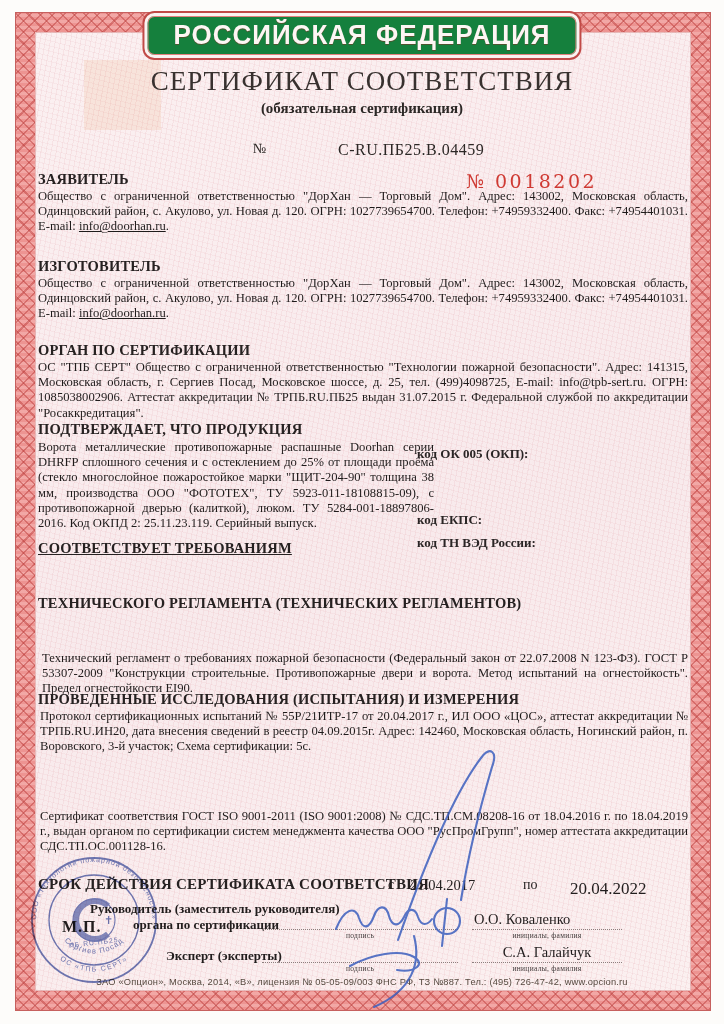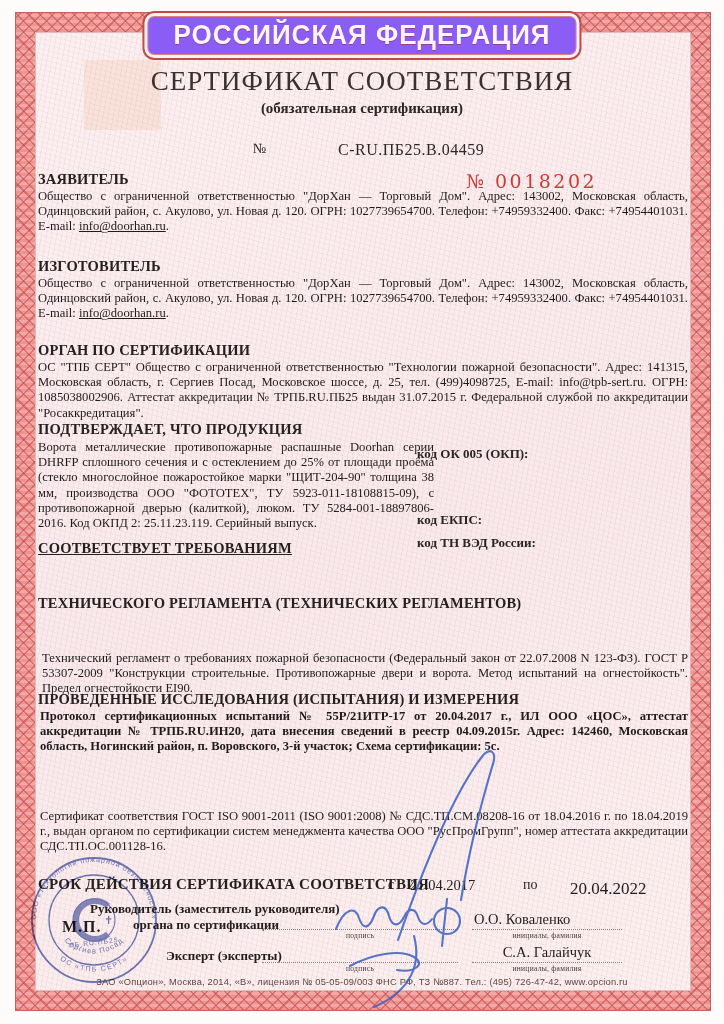--- a/index.html
+++ b/index.html
@@ -16,21 +16,21 @@
   
   .inner-field{position:absolute;left:35px;top:32px;right:33px;bottom:33px;
     background:
       repeating-linear-gradient(100deg, rgba(226,160,168,.16) 0 1px, rgba(255,255,255,0) 1px 5px),
       repeating-linear-gradient(15deg, rgba(226,160,168,.12) 0 1px, rgba(255,255,255,0) 1px 5px),
       linear-gradient(160deg,#fbf0f1,#f8eaec 55%,#fbf0f0);
     border:1px solid rgba(198,96,94,.35);}
   .watermark{position:absolute;left:84px;top:60px;width:77px;height:70px;
     background:rgba(233,150,80,.13);}
   .banner{position:absolute;top:13px;left:50%;transform:translateX(-50%);
-    background:#8b5cf6;border:3px solid #fbf3f1;border-radius:10px;
+    background:#15803d;border:3px solid #fbf3f1;border-radius:10px;
     box-shadow:0 0 0 2px #c14a47, inset 0 0 0 1px #e4807d;
     padding:3px 26px 5px 26px;}
   .banner span{font-family:"Liberation Sans",sans-serif;font-weight:700;font-size:26px;
     letter-spacing:1px;color:#fdf6f4;display:inline-block;transform:scaleY(1.08);
     text-shadow:0 1px 0 rgba(150,30,30,.45);white-space:nowrap;}
   .abs{position:absolute;}
   .title{left:0;right:0;top:66px;text-align:center;font-size:27px;letter-spacing:1px;color:#38312f;}
   .subtitle{left:0;right:0;top:100px;text-align:center;font-size:15px;font-weight:700;color:#2c2826;}
   .numlabel{left:253px;top:141px;font-size:14px;color:#2c2826;}
   .numvalue{left:338px;top:141px;font-size:16px;letter-spacing:.5px;color:#2c2826;}
@@ -83,21 +83,21 @@
   <div class="abs b" style="left:38px;top:440px;width:396px;">Ворота металлические противопожарные распашные Doorhan серии DHRFP сплошного сечения и с остеклением до 25% от площади проёма (стекло многослойное пожаростойкое марки "ЩИТ-204-90" толщина 38 мм, производства ООО "ФОТОТЕХ", ТУ 5923-011-18108815-09), с противопожарной дверью (калиткой), люком. ТУ 5284-001-18897806-2016. Код ОКПД 2: 25.11.23.119. Серийный выпуск.</div>
   <div class="abs codes" style="left:417px;top:446px;">код ОК 005 (ОКП):</div>
   <div class="abs codes" style="left:417px;top:464px;margin-top:48px;">код ЕКПС:</div>
   <div class="abs codes" style="left:417px;top:535px;">код ТН ВЭД России:</div>
 
   <div class="abs h" style="left:38px;top:540px;text-decoration:underline;">СООТВЕТСТВУЕТ ТРЕБОВАНИЯМ</div>
   <div class="abs h" style="left:38px;top:595px;">ТЕХНИЧЕСКОГО РЕГЛАМЕНТА (ТЕХНИЧЕСКИХ РЕГЛАМЕНТОВ)</div>
   <div class="abs b" style="left:42px;top:614px;width:646px;margin-top:37px;">Технический регламент о требованиях пожарной безопасности (Федеральный закон  от 22.07.2008 N 123-ФЗ). ГОСТ Р 53307-2009 "Конструкции строительные. Противопожарные двери и ворота. Метод испытаний на огнестойкость". Предел  огнестойкости EI90.</div>
 
   <div class="abs h" style="left:38px;top:691px;">ПРОВЕДЕННЫЕ ИССЛЕДОВАНИЯ (ИСПЫТАНИЯ) И ИЗМЕРЕНИЯ</div>
-  <div class="abs b" style="left:40px;top:709px;width:648px;font-weight:bold;">Протокол сертификационных испытаний № 55Р/21ИТР-17 от 20.04.2017 г., ИЛ ООО «ЦОС», аттестат аккредитации № ТРПБ.RU.ИН20, дата внесения сведений в реестр 04.09.2015г. Адрес: 142460, Московская область, Ногинский район, п. Воровского, 3-й участок; Схема сертификации: 5с.</div>
+  <div class="abs b" style="left:40px;top:709px;width:648px;">Протокол сертификационных испытаний № 55Р/21ИТР-17 от 20.04.2017 г., ИЛ ООО «ЦОС», аттестат аккредитации № ТРПБ.RU.ИН20, дата внесения сведений в реестр 04.09.2015г. Адрес: 142460, Московская область, Ногинский район, п. Воровского, 3-й участок; Схема сертификации: 5с.</div>
 
   <div class="abs b" style="left:40px;top:809px;width:648px;">Сертификат соответствия ГОСТ ISO 9001-2011 (ISO 9001:2008) № СДС.ТП.СМ.08208-16 от 18.04.2016 г. по 18.04.2019 г., выдан органом по сертификации систем менеджмента качества ООО "РусПромГрупп", номер аттестата аккредитации СДС.ТП.ОС.001128-16.</div>
 
   <div class="abs h" style="left:38px;top:876px;font-size:15px;">СРОК ДЕЙСТВИЯ СЕРТИФИКАТА СООТВЕТСТВИЯ</div>
   <div class="abs" style="left:388px;top:877px;font-size:14px;">с</div>
   <div class="abs" style="left:410px;top:877px;font-size:14.5px;">21.04.2017</div>
   <div class="abs" style="left:523px;top:877px;font-size:14px;">по</div>
   <div class="abs" style="left:570px;top:879px;font-size:17px;">20.04.2022</div>
 
   <div class="abs mp" style="left:62px;top:918px;">М.П.</div>

